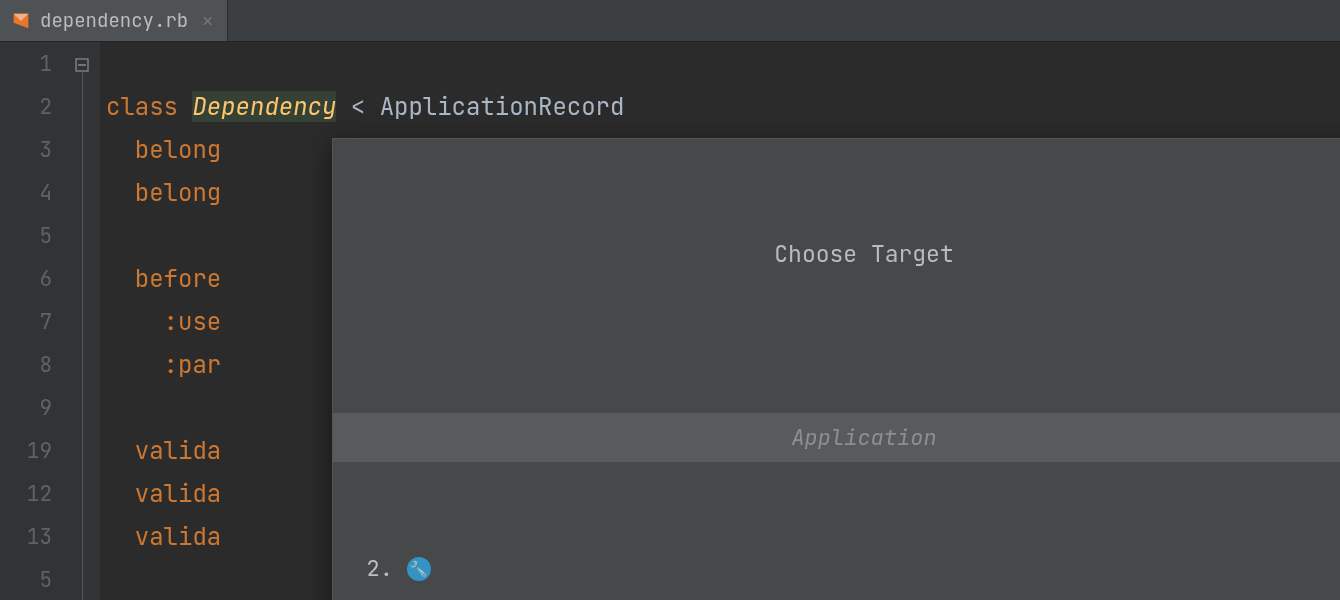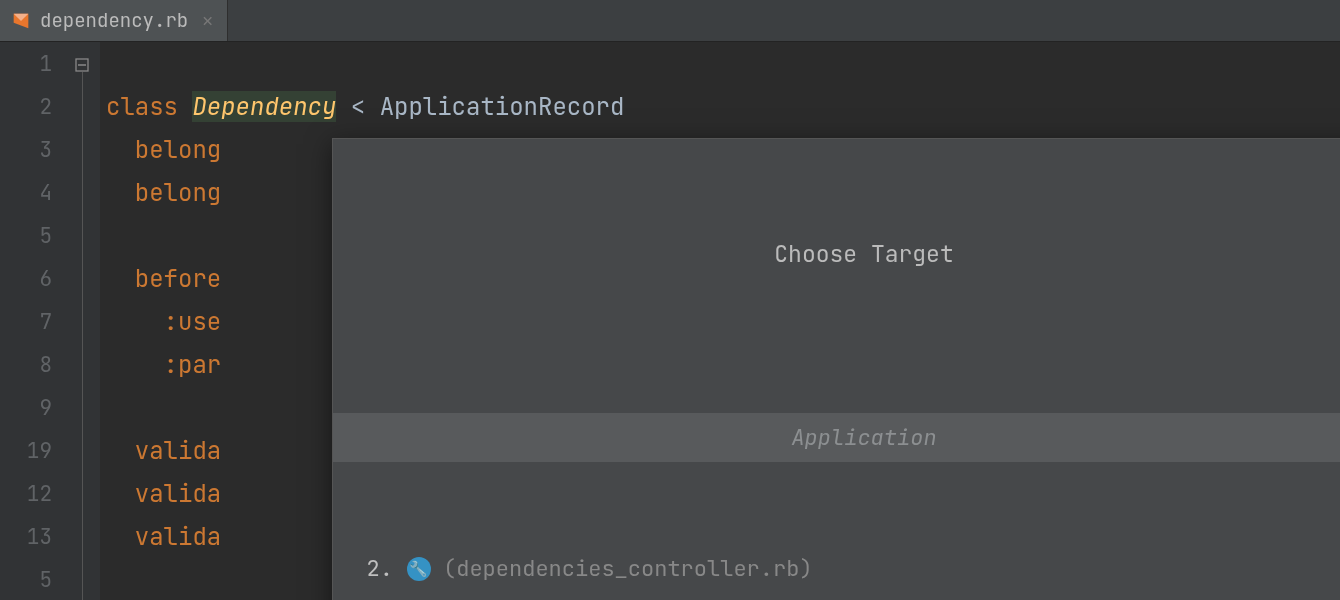--- a/index.html
+++ b/index.html
@@ -185,21 +185,20 @@
 
 
     
     <div class="popup">
       <div class="popup-title">Choose Target</div>
 
       <div class="popup-section">Application</div>
       <div class="popup-item">
         <span class="num">2.</span>
         <span class="picon" style="background:#3592c4">🔧</span>
-        <span class="hint">(dependencies_controller.rb)</span>
       </div>
       
       
       
       
 
       
       
 
       

